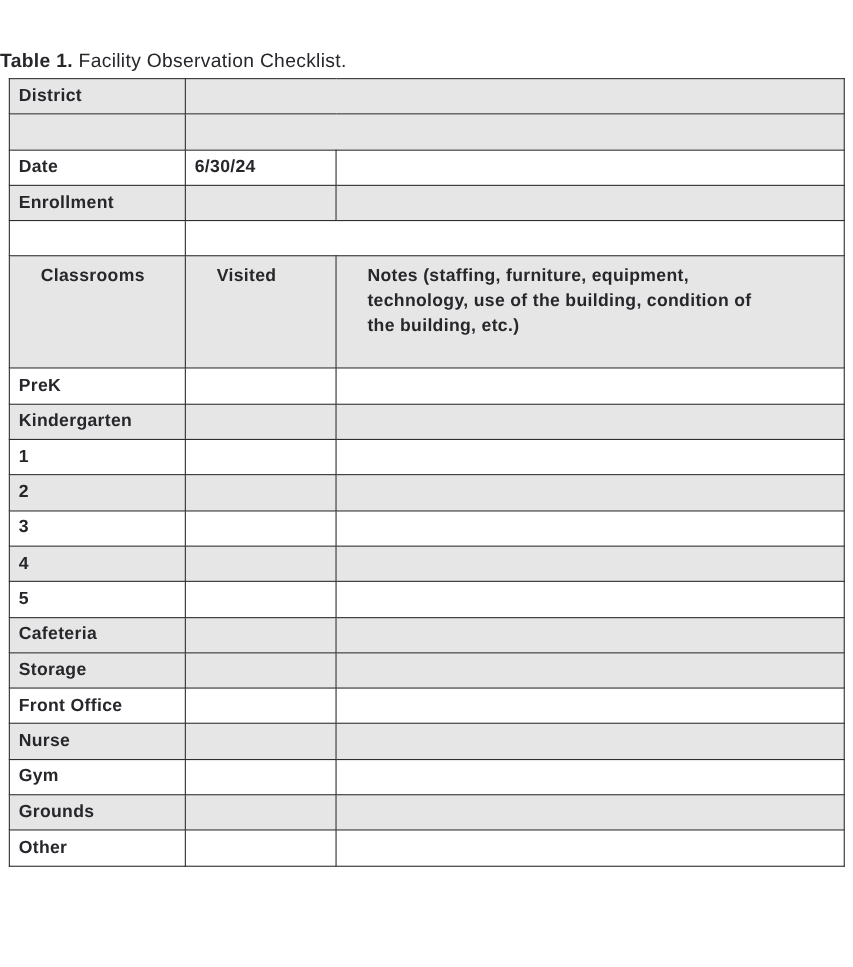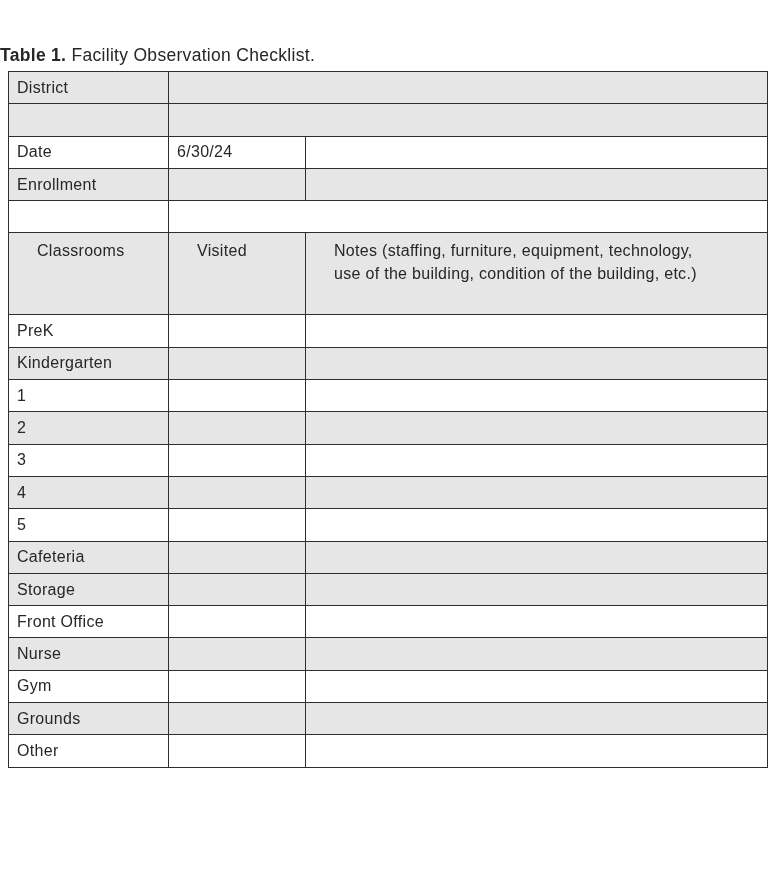--- a/index.html
+++ b/index.html
@@ -23,41 +23,42 @@
     line-height:21px;
     font-weight:500;
     letter-spacing:.3px;
   }
   .page-title .title-bold{font-weight:700;}
   table.checklist{
     border-collapse:collapse;
     table-layout:fixed;
     width:759px;
     margin:5px 0 0 8px;
+    font-weight:bold;
   }
   col.c1{width:160px;}
   col.c2{width:137px;}
   col.c3{width:462px;}
   td{
     border:1.5px solid var(--border);
     font-size:16px;
     letter-spacing:.3px;
     color:var(--text);
     padding:0 8px;
     height:32.3px;
     vertical-align:middle;
     overflow:hidden;
     white-space:nowrap;
   }
   tr.shaded td{background:var(--shade);}
   tr.header-row td{
     vertical-align:top;
     padding-top:6px;
     padding-bottom:6px;
-    height:82px;
+    height:102px;
     white-space:normal;
     line-height:23px;
     padding-left:28px;
   }
   .notes-text{display:block;max-width:372px;}
 </style>
 </head>
 <body>
 
 <div class="page-title"><span class="title-bold">Table 1.</span><span> Facility Observation Checklist.</span></div>

